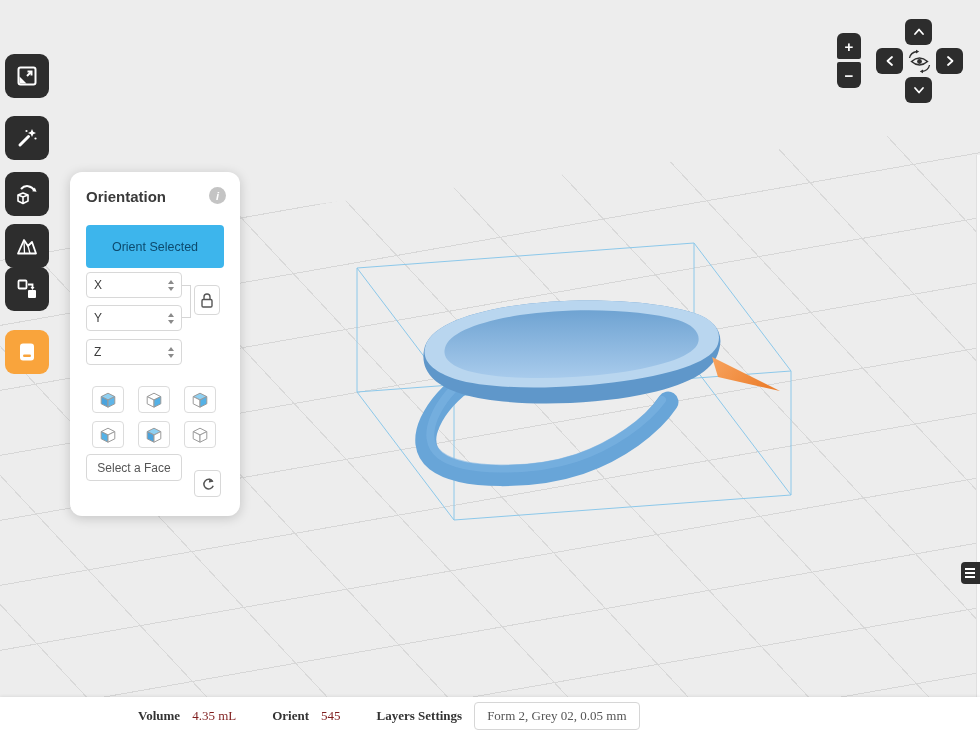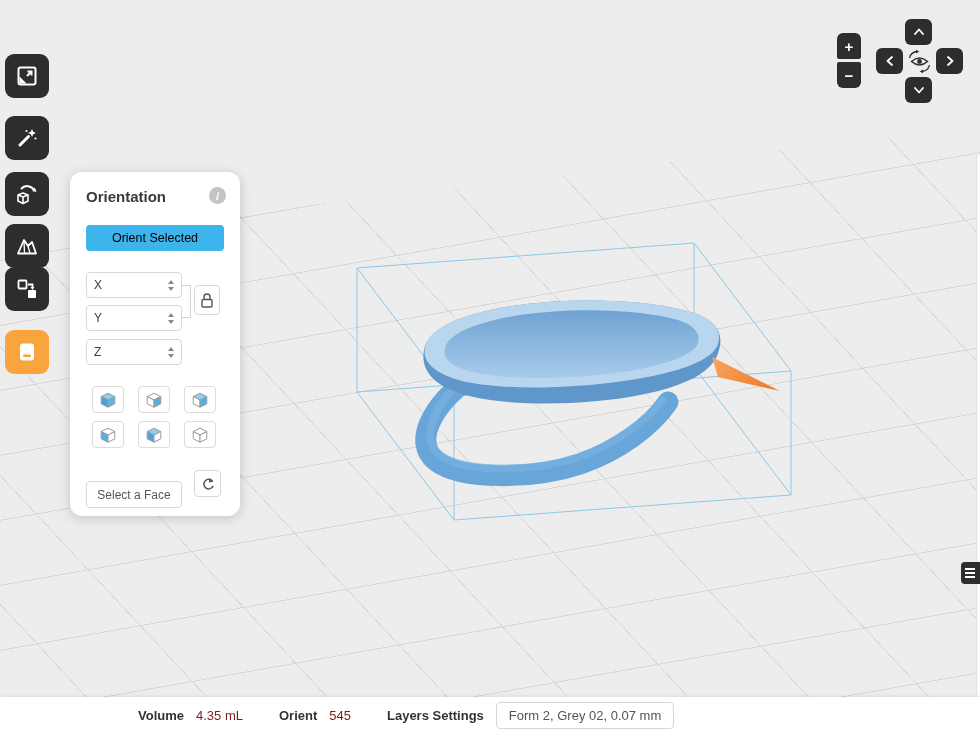--- a/index.html
+++ b/index.html
@@ -32,23 +32,23 @@
     box-shadow:0 2px 12px rgba(0,0,0,0.18);
     margin-left:10px;
   }
   .panel-title { position:absolute; left:16px; top:16px; font-size:15px; font-weight:bold; color:#3a3a3a; }
   .info-icon {
     position:absolute; right:14px; top:15px; width:17px; height:17px; border-radius:50%;
     background:#c4c4c4; color:#fff; font-size:11px; font-weight:bold;
     display:flex; align-items:center; justify-content:center; font-style:italic;
   }
   .orient-btn {
-    position:absolute; left:16px; top:53px; width:138px; height:26px;
+    position:absolute; left:16px; top:53px; width:138px; height:43px;
     background:#3db5ec; border:none; border-radius:4px;
-    color:#000000; font-size:12.5px; font-family:"Liberation Sans",sans-serif; cursor:pointer;
+    color:#0c4a6e; font-size:12.5px; font-family:"Liberation Sans",sans-serif; cursor:pointer;
   }
   .axis-field {
     position:absolute; left:16px; width:96px; height:26px;
     border:1px solid #d8d8d8; border-radius:4px; background:#fff;
     display:flex; align-items:center; padding:0 7px; cursor:text;
   }
   .axis-label { font-size:12px; color:#3c3c3c; }
   .stepper { margin-left:auto; display:flex; flex-direction:column; align-items:center; gap:3px; cursor:pointer; }
   .tri-up { width:0; height:0; border-left:3.5px solid transparent; border-right:3.5px solid transparent; border-bottom:4.5px solid #8a8a8a; }
   .tri-down { width:0; height:0; border-left:3.5px solid transparent; border-right:3.5px solid transparent; border-top:4.5px solid #8a8a8a; }
@@ -64,21 +64,21 @@
     border:1px solid #dcdcdc; border-radius:4px;
     display:flex; align-items:center; justify-content:center; cursor:pointer;
   }
   .cube polygon { fill:#fff; stroke:#9b9b9b; stroke-width:1; stroke-linejoin:round; }
   .cube.v1 .f-top{fill:#8fd0f2}.cube.v1 .f-left{fill:#4aa3dd}.cube.v1 .f-right{fill:#5fb5e8}
   .cube.v2 .f-right{fill:#54b1e6}
   .cube.v3 .f-top{fill:#8fd0f2}.cube.v3 .f-right{fill:#54b1e6}
   .cube.v4 .f-left{fill:#54b1e6}
   .cube.v5 .f-top{fill:#8fd0f2}.cube.v5 .f-left{fill:#4aa3dd}
   .select-face-btn {
-    position:absolute; left:16px; top:309px; width:96px; height:27px;
+    position:absolute; left:16px; top:282px; width:96px; height:27px;
     background:#fff; border:1px solid #d8d8d8; border-radius:4px;
     font-size:12px; color:#555; font-family:"Liberation Sans",sans-serif; cursor:pointer;
   }
   .reset-btn {
     position:absolute; left:124px; top:298px; width:27px; height:27px;
     background:#fff; border:1px solid #d8d8d8; border-radius:4px;
     display:flex; align-items:center; justify-content:center; cursor:pointer;
   }
 
   
@@ -106,21 +106,21 @@
     padding-left:4px; cursor:pointer;
   }
   .list-toggle i { display:block; width:10px; height:1.5px; background:#fff; }
 
   
   .status-bar {
     position:absolute; left:0; right:0; bottom:0; height:37px; background:#fff;
     box-shadow:0 -1px 3px rgba(0,0,0,0.07);
     display:flex; align-items:center; padding-left:138px;
   }
-  .sb-group { display:flex; align-items:center; margin-right:36px; }
+  .sb-group { display:flex; align-items:center; margin-right:36px;font-family:Liberation Serif, serif; }
   .sb-label { font-weight:bold; font-size:13px; color:#333; margin-right:12px; }
   .sb-value { font-size:13px; color:#7f1d1d; }
   .pt-box { background:#efefef; border-radius:3px; color:#999; font-size:12px;
     padding:3px 8px; margin-right:6px; }
   .refresh-btn { width:24px; height:24px; border:1px solid #ddd; border-radius:50%;
     background:#fff; display:flex; align-items:center; justify-content:center; cursor:pointer; }
   .ps-box { border:1px solid #d6d6d6; border-radius:4px; padding:5px 12px;
     font-size:13px; color:#555; background:#fff; cursor:pointer; white-space:nowrap; }
 </style>
 </head>
@@ -339,17 +339,17 @@
     <div class="sb-group">
       <span class="sb-label">Volume</span>
       <span class="sb-value">4.35 mL</span>
     </div>
     <div class="sb-group">
       <span class="sb-label">Orient</span>
       <span class="sb-value">545</span>
     </div>
     <div class="sb-group">
       <span class="sb-label">Layers Settings</span>
-      <span class="ps-box">Form 2, Grey 02, 0.07 mm</span>
+      <span class="ps-box">Form 2, Grey 02, 0.05 mm</span>
     </div>
   </div>
 
 </div>
 
 </body></html>

